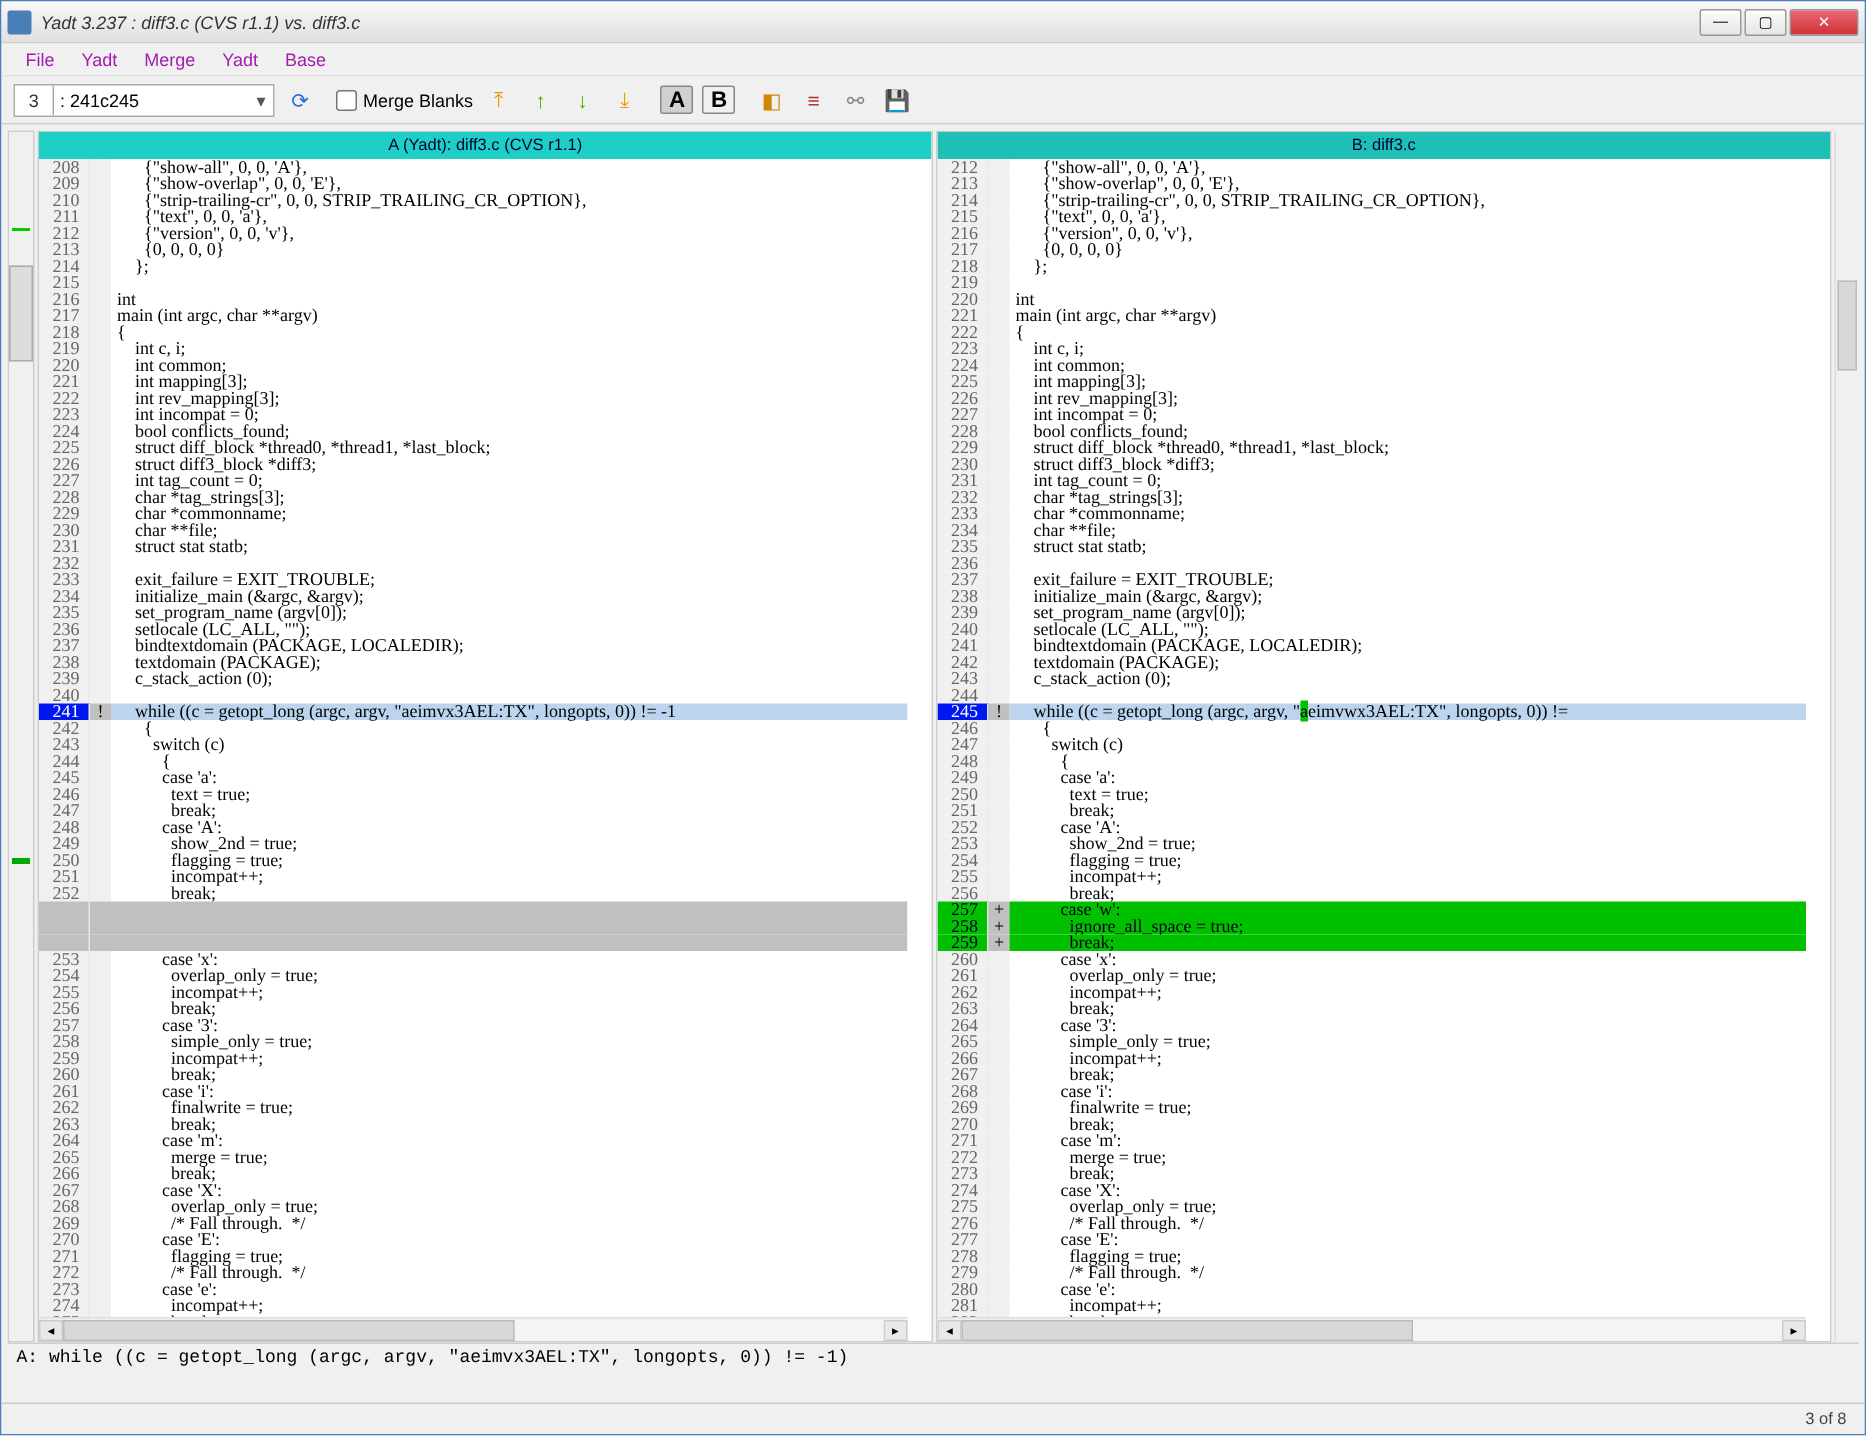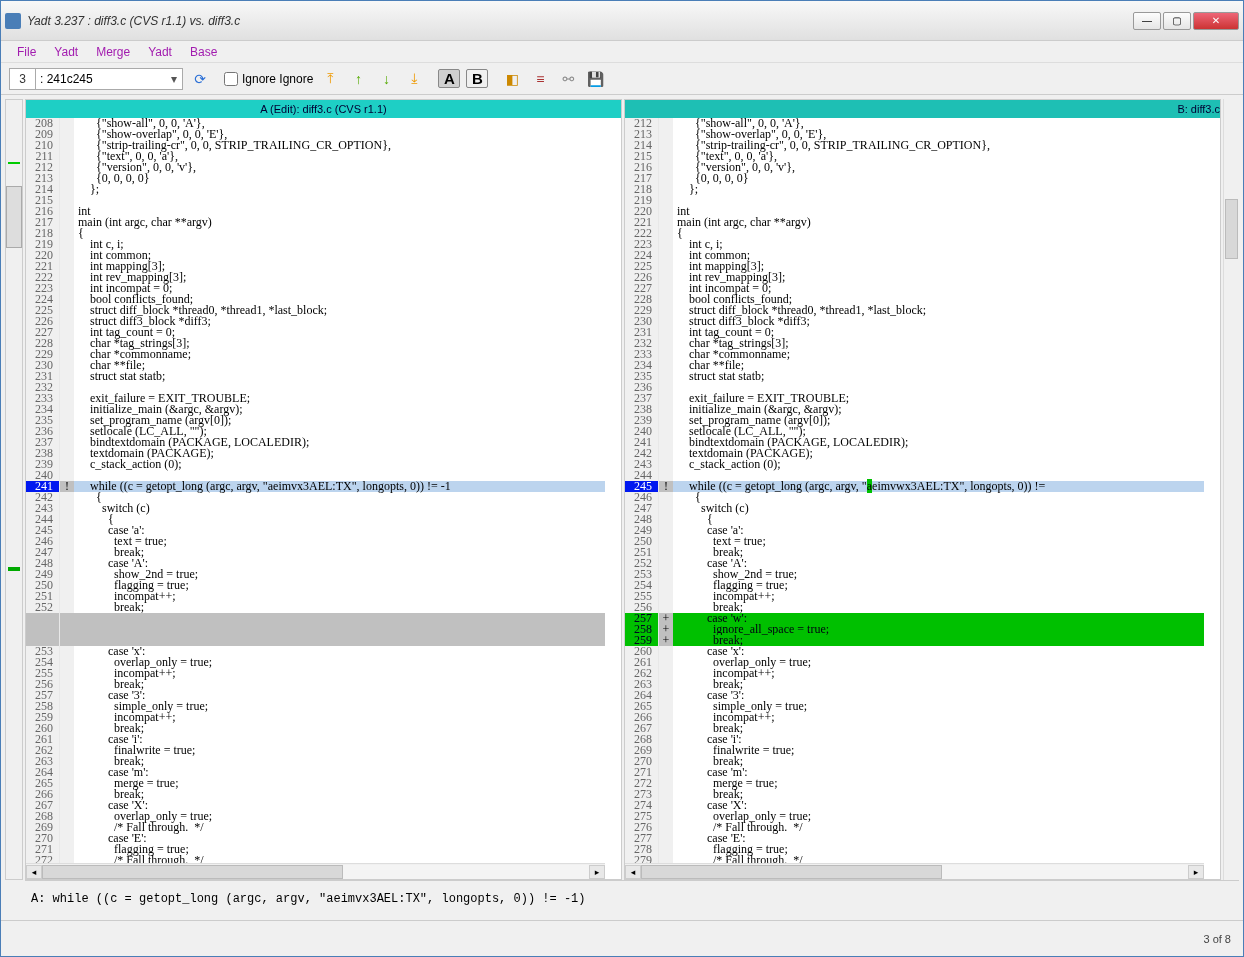--- a/index.html
+++ b/index.html
@@ -1,18 +1,18 @@
 <!DOCTYPE html>
 <html><head>
 <meta charset="utf-8">
 <style>
 * { margin: 0; padding: 0; box-sizing: border-box; }
 body { font-family: "Segoe UI", Tahoma, sans-serif; font-size: 12px; background: #fff; overflow: hidden; }
 .window { width: 1244px; height: 957px; border: 1px solid #4a7eb7; display: flex; flex-direction: column; background: #f0f0f0; }
-.titlebar { height: 40px; background: linear-gradient(to bottom, #f8f8f8, #e0e0e0); display: flex; align-items: center; padding: 0 4px; border-bottom: 1px solid #ccc; }
+.titlebar { height: 28px; background: linear-gradient(to bottom, #f8f8f8, #e0e0e0); display: flex; align-items: center; padding: 0 4px; border-bottom: 1px solid #ccc; }
 .titlebar-icon { width: 16px; height: 16px; background: #4a7eb7; margin-right: 6px; border-radius: 2px; }
 .titlebar-text { flex: 1; font-size: 12px; color: #333; font-style: italic; }
 .titlebar-btns { display: flex; gap: 2px; }
 .titlebar-btn { width: 28px; height: 18px; border: 1px solid #999; background: linear-gradient(to bottom,#fdfdfd,#e5e5e5); font-size: 10px; display:flex;align-items:center;justify-content:center; border-radius:2px; cursor:pointer;}
 .titlebar-btn.close { background: linear-gradient(to bottom,#e67,#c33); color:#fff; width:46px;}
 .menubar { height: 22px; background: #f0f0f0; display: flex; align-items: center; padding: 0 8px; gap: 2px; border-bottom: 1px solid #ddd; }
 .menu-item { padding: 2px 8px; cursor: pointer; color: #a21caf; }
 .toolbar { height: 32px; background: #f0f0f0; display: flex; align-items: center; padding: 2px 8px; gap: 6px; border-bottom: 1px solid #ccc; }
 .combo { display:flex; align-items:center; border:1px solid #aaa; background:#fff; height:22px; }
 .combo-num { width:26px; text-align:center; color:#333; border-right:1px solid #aaa; line-height:20px;}
@@ -26,21 +26,21 @@
 .big-letter.active { background:#d0d0d0;}
 .content { flex:1; display:flex; flex-direction:column; background:#f0f0f0; padding:4px; gap:0; overflow:hidden;}
 .panes { flex:1; display:flex; gap:2px; overflow:hidden;}
 .gutter-strip { width:18px; background:#f0f0f0; border:1px solid #ccc; position:relative;}
 .gutter-mark { position:absolute; left:2px; right:2px; background:#0c0; }
 .gutter-mark.change { background:#0a0;}
 .gutter-thumb { position:absolute; left:0; right:0; background:#ddd; border:1px solid #aaa;}
 .pane { flex:1; display:flex; flex-direction:column; border:1px solid #ccc; background:#fff; overflow:hidden;}
 .pane-header { height:18px; text-align:center; font-size:11px; line-height:18px; color:#003; }
 .pane-header.a { background:#1ecfc5; }
-.pane-header.b { background:#1ebfb4;text-align:right; }
+.pane-header.b { background:#1ebfb4; }
 .pane-body { flex:1; overflow:hidden; position:relative;}
 .code-area { position:absolute; inset:0 16px 16px 0; overflow:hidden; font-family:Liberation Serif, serif; font-size:12px; line-height:11px; white-space:pre;}
 .line { display:flex; height:11px;}
 .ln { width:34px; text-align:right; padding-right:6px; background:#f0f0f0; color:#666; user-select:none; border-right:1px solid #e8e8e8;}
 .marker { width:14px; text-align:center; color:#000; background:#f0f0f0;}
 .txt { flex:1; padding-left:4px; color:#000;}
 .line.changed .ln { background:#0018f0; color:#fff;}
 .line.changed .txt { background:#bcd4ee;}
 .line.changed .marker { background:#c0c0c0;}
 .line.added .ln { background:#00c000; color:#002;}
@@ -48,22 +48,22 @@
 .line.added .marker { background:#c0c0c0;}
 .line.gap .ln { background:#c0c0c0;}
 .line.gap .txt { background:#c0c0c0;}
 .line.gap .marker { background:#c0c0c0;}
 .hscroll { position:absolute; left:0; right:16px; bottom:0; height:16px; background:#f0f0f0; border-top:1px solid #ddd; display:flex; align-items:center;}
 .hscroll .harrow { width:16px; height:14px; background:#e8e8e8; border:1px solid #ccc; text-align:center; font-size:9px; line-height:12px; cursor:pointer;}
 .hscroll .htrack { flex:1; height:14px; background:#f4f4f4; position:relative;}
 .hscroll .hthumb { position:absolute; top:0; bottom:0; left:0; width:55%; background:#d8d8d8; border:1px solid #bbb;}
 .vscroll-right { width:16px; background:#f0f0f0; border-left:1px solid #ddd; position:relative;}
 .vscroll-right .vthumb { position:absolute; left:1px; right:1px; top:100px; height:60px; background:#d8d8d8; border:1px solid #bbb;}
-.bottom-bar { height:36px; background:#f0f0f0; border-top:1px solid #ccc; font-family:"Courier New",monospace; font-size:12px; padding:2px 6px; display:flex; flex-direction:column; justify-content:center;margin-left:20px;}
-.status-bar { height:36px; background:#f0f0f0; border-top:1px solid #ccc; display:flex; align-items:center; justify-content:flex-end; padding:0 12px; font-size:11px; color:#444;}
+.bottom-bar { height:36px; background:#f0f0f0; border-top:1px solid #ccc; font-family:"Courier New",monospace; font-size:12px; padding:2px 6px; display:flex; flex-direction:column; }
+.status-bar { height:21px; background:#f0f0f0; border-top:1px solid #ccc; display:flex; align-items:center; justify-content:flex-end; padding:0 12px; font-size:11px; color:#444;}
 .hl-green { background:#00c000; }
 </style>
 </head>
 <body>
 
 <div class="window">
   <div class="titlebar">
     <div class="titlebar-icon"></div>
     <div class="titlebar-text">Yadt 3.237 : diff3.c (CVS r1.1) vs. diff3.c</div>
     <div class="titlebar-btns">
@@ -84,21 +84,21 @@
   <div class="toolbar">
     <div class="combo">
       <div class="combo-num">3</div>
       <div class="combo-text">: 241c245</div>
       <div class="combo-arrow">▾</div>
     </div>
     <div class="tb-btn" style="color:#2a6fd6;">⟳</div>
     <div class="tb-sep"></div>
     <label class="tb-check">
       <input type="checkbox" style="">
-      <span>Ignore Ignore</span>
+      <span>Merge Blanks</span>
     </label>
     <div class="tb-btn" style="color:#e90;">⤒</div>
     <div class="tb-btn" style="color:#5a0;">↑</div>
     <div class="tb-btn" style="color:#5a0;">↓</div>
     <div class="tb-btn" style="color:#e90;">⤓</div>
     <div class="tb-sep"></div>
     <div class="big-letter active">A</div>
     <div class="big-letter">B</div>
     <div class="tb-sep"></div>
     <div class="tb-btn" style="color:#c80;">◧</div>
@@ -108,21 +108,21 @@
   </div>
 
   <div class="content">
     <div class="panes">
       <div class="gutter-strip">
         <div class="gutter-mark" style="top:8%;height:2px;"></div>
         <div class="gutter-thumb" style="top:11%;height:8%;"></div>
         <div class="gutter-mark change" style="top:60%;height:4px;"></div>
       </div>
       <div class="pane">
-        <div class="pane-header a">A (Edit): diff3.c (CVS r1.1)</div>
+        <div class="pane-header a">A (Yadt): diff3.c (CVS r1.1)</div>
         <div class="pane-body">
           <div class="code-area" id="code-a"><div class="line"><div class="ln">208</div><div class="marker"></div><div class="txt">      {"show-all", 0, 0, 'A'},</div></div><div class="line"><div class="ln">209</div><div class="marker"></div><div class="txt">      {"show-overlap", 0, 0, 'E'},</div></div><div class="line"><div class="ln">210</div><div class="marker"></div><div class="txt">      {"strip-trailing-cr", 0, 0, STRIP_TRAILING_CR_OPTION},</div></div><div class="line"><div class="ln">211</div><div class="marker"></div><div class="txt">      {"text", 0, 0, 'a'},</div></div><div class="line"><div class="ln">212</div><div class="marker"></div><div class="txt">      {"version", 0, 0, 'v'},</div></div><div class="line"><div class="ln">213</div><div class="marker"></div><div class="txt">      {0, 0, 0, 0}</div></div><div class="line"><div class="ln">214</div><div class="marker"></div><div class="txt">    };</div></div><div class="line"><div class="ln">215</div><div class="marker"></div><div class="txt"></div></div><div class="line"><div class="ln">216</div><div class="marker"></div><div class="txt">int</div></div><div class="line"><div class="ln">217</div><div class="marker"></div><div class="txt">main (int argc, char **argv)</div></div><div class="line"><div class="ln">218</div><div class="marker"></div><div class="txt">{</div></div><div class="line"><div class="ln">219</div><div class="marker"></div><div class="txt">    int c, i;</div></div><div class="line"><div class="ln">220</div><div class="marker"></div><div class="txt">    int common;</div></div><div class="line"><div class="ln">221</div><div class="marker"></div><div class="txt">    int mapping[3];</div></div><div class="line"><div class="ln">222</div><div class="marker"></div><div class="txt">    int rev_mapping[3];</div></div><div class="line"><div class="ln">223</div><div class="marker"></div><div class="txt">    int incompat = 0;</div></div><div class="line"><div class="ln">224</div><div class="marker"></div><div class="txt">    bool conflicts_found;</div></div><div class="line"><div class="ln">225</div><div class="marker"></div><div class="txt">    struct diff_block *thread0, *thread1, *last_block;</div></div><div class="line"><div class="ln">226</div><div class="marker"></div><div class="txt">    struct diff3_block *diff3;</div></div><div class="line"><div class="ln">227</div><div class="marker"></div><div class="txt">    int tag_count = 0;</div></div><div class="line"><div class="ln">228</div><div class="marker"></div><div class="txt">    char *tag_strings[3];</div></div><div class="line"><div class="ln">229</div><div class="marker"></div><div class="txt">    char *commonname;</div></div><div class="line"><div class="ln">230</div><div class="marker"></div><div class="txt">    char **file;</div></div><div class="line"><div class="ln">231</div><div class="marker"></div><div class="txt">    struct stat statb;</div></div><div class="line"><div class="ln">232</div><div class="marker"></div><div class="txt"></div></div><div class="line"><div class="ln">233</div><div class="marker"></div><div class="txt">    exit_failure = EXIT_TROUBLE;</div></div><div class="line"><div class="ln">234</div><div class="marker"></div><div class="txt">    initialize_main (&amp;argc, &amp;argv);</div></div><div class="line"><div class="ln">235</div><div class="marker"></div><div class="txt">    set_program_name (argv[0]);</div></div><div class="line"><div class="ln">236</div><div class="marker"></div><div class="txt">    setlocale (LC_ALL, "");</div></div><div class="line"><div class="ln">237</div><div class="marker"></div><div class="txt">    bindtextdomain (PACKAGE, LOCALEDIR);</div></div><div class="line"><div class="ln">238</div><div class="marker"></div><div class="txt">    textdomain (PACKAGE);</div></div><div class="line"><div class="ln">239</div><div class="marker"></div><div class="txt">    c_stack_action (0);</div></div><div class="line"><div class="ln">240</div><div class="marker"></div><div class="txt"></div></div><div class="line changed"><div class="ln">241</div><div class="marker">!</div><div class="txt">    while ((c = getopt_long (argc, argv, "aeimvx3AEL:TX", longopts, 0)) != -1</div></div><div class="line"><div class="ln">242</div><div class="marker"></div><div class="txt">      {</div></div><div class="line"><div class="ln">243</div><div class="marker"></div><div class="txt">        switch (c)</div></div><div class="line"><div class="ln">244</div><div class="marker"></div><div class="txt">          {</div></div><div class="line"><div class="ln">245</div><div class="marker"></div><div class="txt">          case 'a':</div></div><div class="line"><div class="ln">246</div><div class="marker"></div><div class="txt">            text = true;</div></div><div class="line"><div class="ln">247</div><div class="marker"></div><div class="txt">            break;</div></div><div class="line"><div class="ln">248</div><div class="marker"></div><div class="txt">          case 'A':</div></div><div class="line"><div class="ln">249</div><div class="marker"></div><div class="txt">            show_2nd = true;</div></div><div class="line"><div class="ln">250</div><div class="marker"></div><div class="txt">            flagging = true;</div></div><div class="line"><div class="ln">251</div><div class="marker"></div><div class="txt">            incompat++;</div></div><div class="line"><div class="ln">252</div><div class="marker"></div><div class="txt">            break;</div></div><div class="line gap"><div class="ln"></div><div class="marker"></div><div class="txt"></div></div><div class="line gap"><div class="ln"></div><div class="marker"></div><div class="txt"></div></div><div class="line gap"><div class="ln"></div><div class="marker"></div><div class="txt"></div></div><div class="line"><div class="ln">253</div><div class="marker"></div><div class="txt">          case 'x':</div></div><div class="line"><div class="ln">254</div><div class="marker"></div><div class="txt">            overlap_only = true;</div></div><div class="line"><div class="ln">255</div><div class="marker"></div><div class="txt">            incompat++;</div></div><div class="line"><div class="ln">256</div><div class="marker"></div><div class="txt">            break;</div></div><div class="line"><div class="ln">257</div><div class="marker"></div><div class="txt">          case '3':</div></div><div class="line"><div class="ln">258</div><div class="marker"></div><div class="txt">            simple_only = true;</div></div><div class="line"><div class="ln">259</div><div class="marker"></div><div class="txt">            incompat++;</div></div><div class="line"><div class="ln">260</div><div class="marker"></div><div class="txt">            break;</div></div><div class="line"><div class="ln">261</div><div class="marker"></div><div class="txt">          case 'i':</div></div><div class="line"><div class="ln">262</div><div class="marker"></div><div class="txt">            finalwrite = true;</div></div><div class="line"><div class="ln">263</div><div class="marker"></div><div class="txt">            break;</div></div><div class="line"><div class="ln">264</div><div class="marker"></div><div class="txt">          case 'm':</div></div><div class="line"><div class="ln">265</div><div class="marker"></div><div class="txt">            merge = true;</div></div><div class="line"><div class="ln">266</div><div class="marker"></div><div class="txt">            break;</div></div><div class="line"><div class="ln">267</div><div class="marker"></div><div class="txt">          case 'X':</div></div><div class="line"><div class="ln">268</div><div class="marker"></div><div class="txt">            overlap_only = true;</div></div><div class="line"><div class="ln">269</div><div class="marker"></div><div class="txt">            /* Fall through.  */</div></div><div class="line"><div class="ln">270</div><div class="marker"></div><div class="txt">          case 'E':</div></div><div class="line"><div class="ln">271</div><div class="marker"></div><div class="txt">            flagging = true;</div></div><div class="line"><div class="ln">272</div><div class="marker"></div><div class="txt">            /* Fall through.  */</div></div><div class="line"><div class="ln">273</div><div class="marker"></div><div class="txt">          case 'e':</div></div><div class="line"><div class="ln">274</div><div class="marker"></div><div class="txt">            incompat++;</div></div><div class="line"><div class="ln">275</div><div class="marker"></div><div class="txt">            break;</div></div></div>
           <div class="hscroll">
             <div class="harrow">◂</div>
             <div class="htrack">
                 <div class="hthumb"></div>
               </div>
             <div class="harrow">▸</div>
           </div>
         </div>

